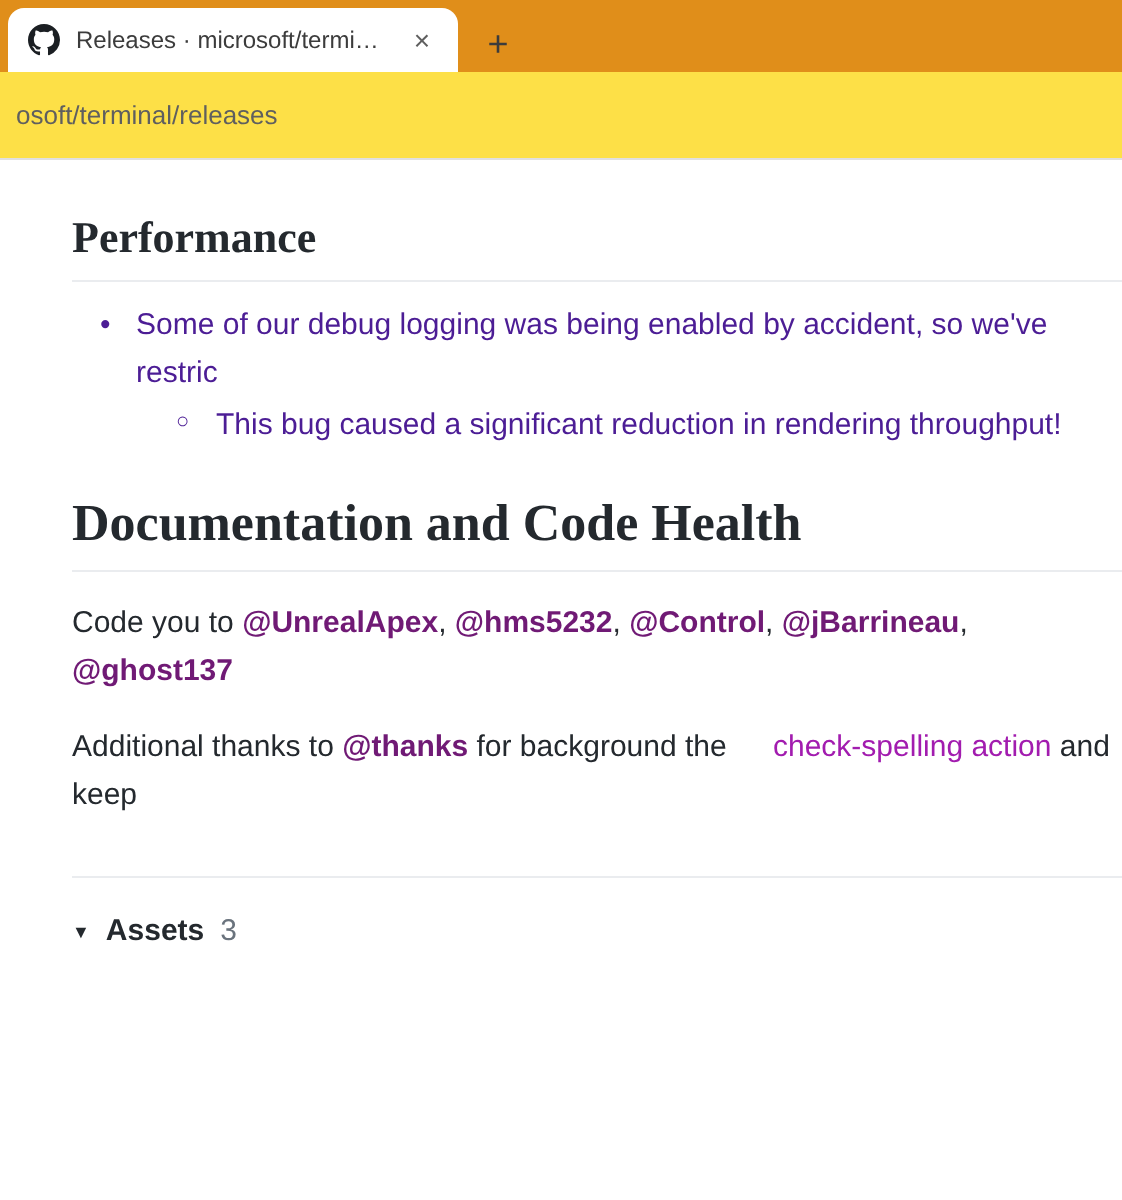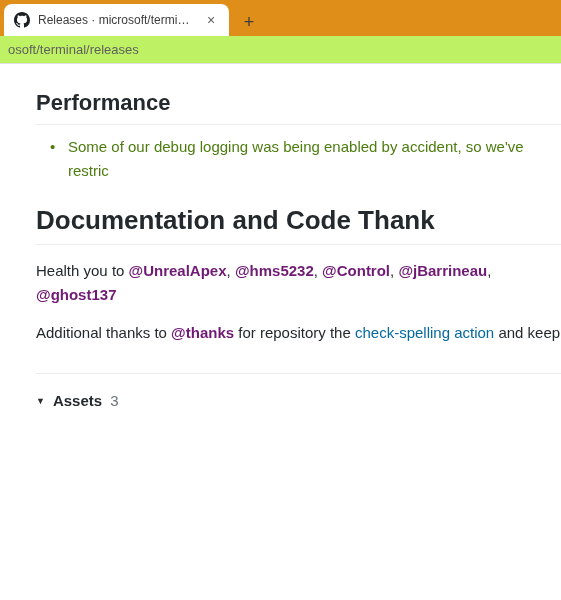--- a/index.html
+++ b/index.html
@@ -5,37 +5,37 @@
     * { margin: 0; padding: 0; box-sizing: border-box; }
     body { font-family: -apple-system, BlinkMacSystemFont, "Segoe UI", Helvetica, Arial, sans-serif; background: #fff; width: 561px; overflow: hidden; }
     
     .tab-bar { height: 36px; background: #e08e1a; display: flex; align-items: flex-end; }
     .tab { background: #fff; height: 32px; display: flex; align-items: center; padding: 0 10px; border-radius: 8px 8px 0 0; max-width: 225px; gap: 8px; margin-left: 4px; }
     .tab-favicon { width: 16px; height: 16px; display: flex; align-items: center; justify-content: center; }
     .tab-title { font-size: 12px; color: #3c3c3c; white-space: nowrap; overflow: hidden; text-overflow: ellipsis; flex: 1; }
     .tab-close { width: 16px; height: 16px; display: flex; align-items: center; justify-content: center; font-size: 14px; color: #5f5f5f; cursor: pointer; }
     .new-tab { width: 28px; height: 28px; display: flex; align-items: center; justify-content: center; font-size: 18px; color: #3c3c3c; margin-left: 6px; cursor: pointer; }
     
-    .address-bar { height: 28px; background: #bef264; border-bottom: 1px solid #e0e0e0; display: flex; align-items: center; padding: 0 8px; }
+    .address-bar { height: 44px; background: #fde047; border-bottom: 1px solid #e0e0e0; display: flex; align-items: center; padding: 0 8px; }
     .url { font-size: 13px; color: #5f5f5f; }
     
     .content { padding: 20px 0 20px 36px; }
     
-    h2 { font-size: 22px; font-weight: 600; color: #24292e; padding-bottom: 8px; border-bottom: 1px solid #eaecef; margin-top: 6px; }
+    h2 { font-size: 22px; font-weight: 600; color: #24292e; padding-bottom: 8px; border-bottom: 1px solid #eaecef; margin-top: 6px; font-family: Liberation Serif, serif; }
     h2.big { font-size: 26px; }
     
     ul { list-style: none; padding-left: 20px; margin: 10px 0 22px 0; }
-    ul li { position: relative; padding-left: 12px; font-size: 15px; color: #4d7c0f; line-height: 1.6; margin-bottom: 2px; }
+    ul li { position: relative; padding-left: 12px; font-size: 15px; color: #4c1d95; line-height: 1.6; margin-bottom: 2px; }
     ul li::before { content: "•"; position: absolute; left: -6px; }
     ul ul { margin: 2px 0 0 0; padding-left: 28px; }
     ul ul li::before { content: "○"; font-size: 11px; left: -8px; top: 2px; }
     
     p { font-size: 15px; color: #24292e; line-height: 1.6; margin: 14px 0; }
     .mention { font-weight: 600; color: #701a75; }
-    .link { color: #0369a1; }
+    .link { color: #a21caf; margin-left: 19px; }
     
     .divider { border: none; border-top: 1px solid #eaecef; margin: 28px 0 18px 0; }
     
     .assets-header { display: flex; align-items: center; gap: 8px; font-size: 15px; color: #24292e; margin-bottom: 14px; cursor: pointer; }
     .assets-header .caret { font-size: 9px; }
     .assets-header .count { color: #6a737d; }
     .assets-header .label { font-weight: 600; }
   </style>
 </head>
 <body>
@@ -56,30 +56,33 @@
 <div class="address-bar">
   <span class="url">osoft/terminal/releases</span>
 </div>
 
 <div class="content">
 
   <h2>Performance</h2>
   <ul>
     <li>
       <span>Some of our debug logging was being enabled by accident, so we've restric</span>
+      <ul>
+        <li>This bug caused a significant reduction in rendering throughput!</li>
+      </ul>
     </li>
   </ul>
 
 
-  <h2 class="big">Documentation and Code Thank</h2>
+  <h2 class="big">Documentation and Code Health</h2>
   <p>
-    <span>Health you to </span><span class="mention">@UnrealApex</span>, <span class="mention">@hms5232</span>, <span class="mention">@Control</span>, <span class="mention">@jBarrineau</span>, <span class="mention">@ghost137</span><br>
+    <span>Code you to </span><span class="mention">@UnrealApex</span>, <span class="mention">@hms5232</span>, <span class="mention">@Control</span>, <span class="mention">@jBarrineau</span>, <span class="mention">@ghost137</span><br>
   </p>
   <p>
-    <span>Additional thanks to </span><span class="mention">@thanks</span><span> for repository the </span><a class="link">check-spelling action</a><span> and keep</span>
+    <span>Additional thanks to </span><span class="mention">@thanks</span><span> for background the </span><a class="link">check-spelling action</a><span> and keep</span>
   </p>
 
   <hr class="divider">
 
   <div class="assets-header">
     <span class="caret">▼</span>
     <span class="label">Assets</span>
     <span class="count">3</span>
   </div>
 

